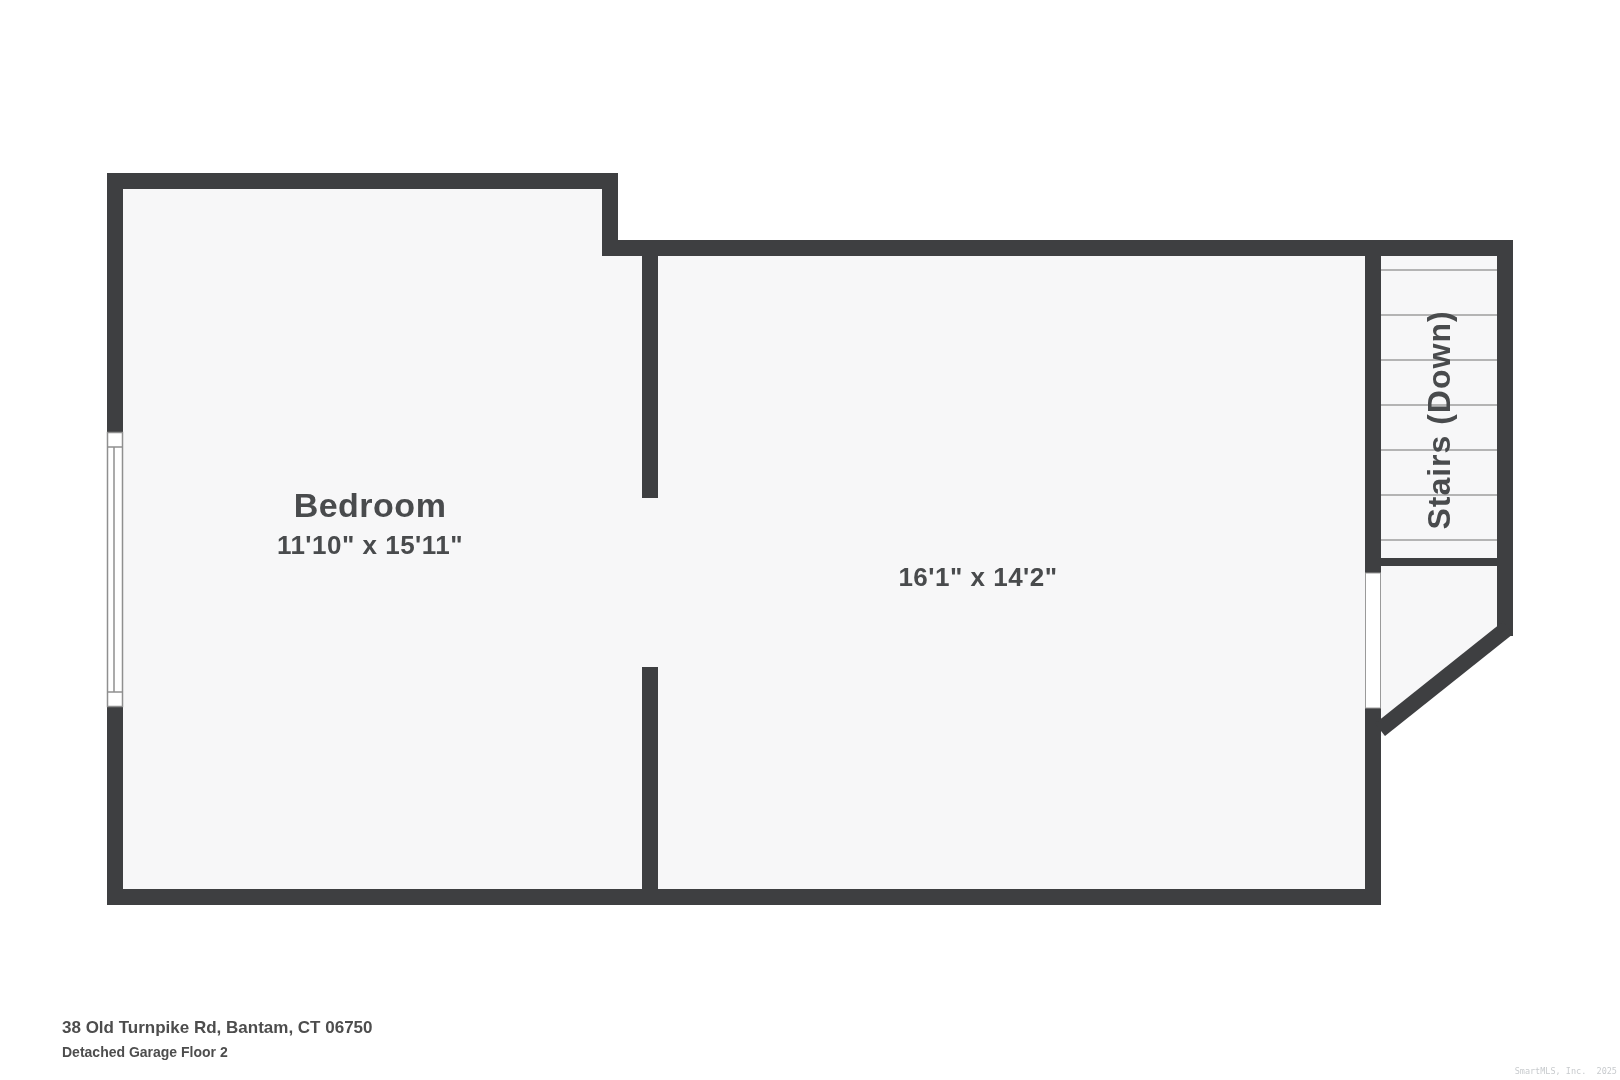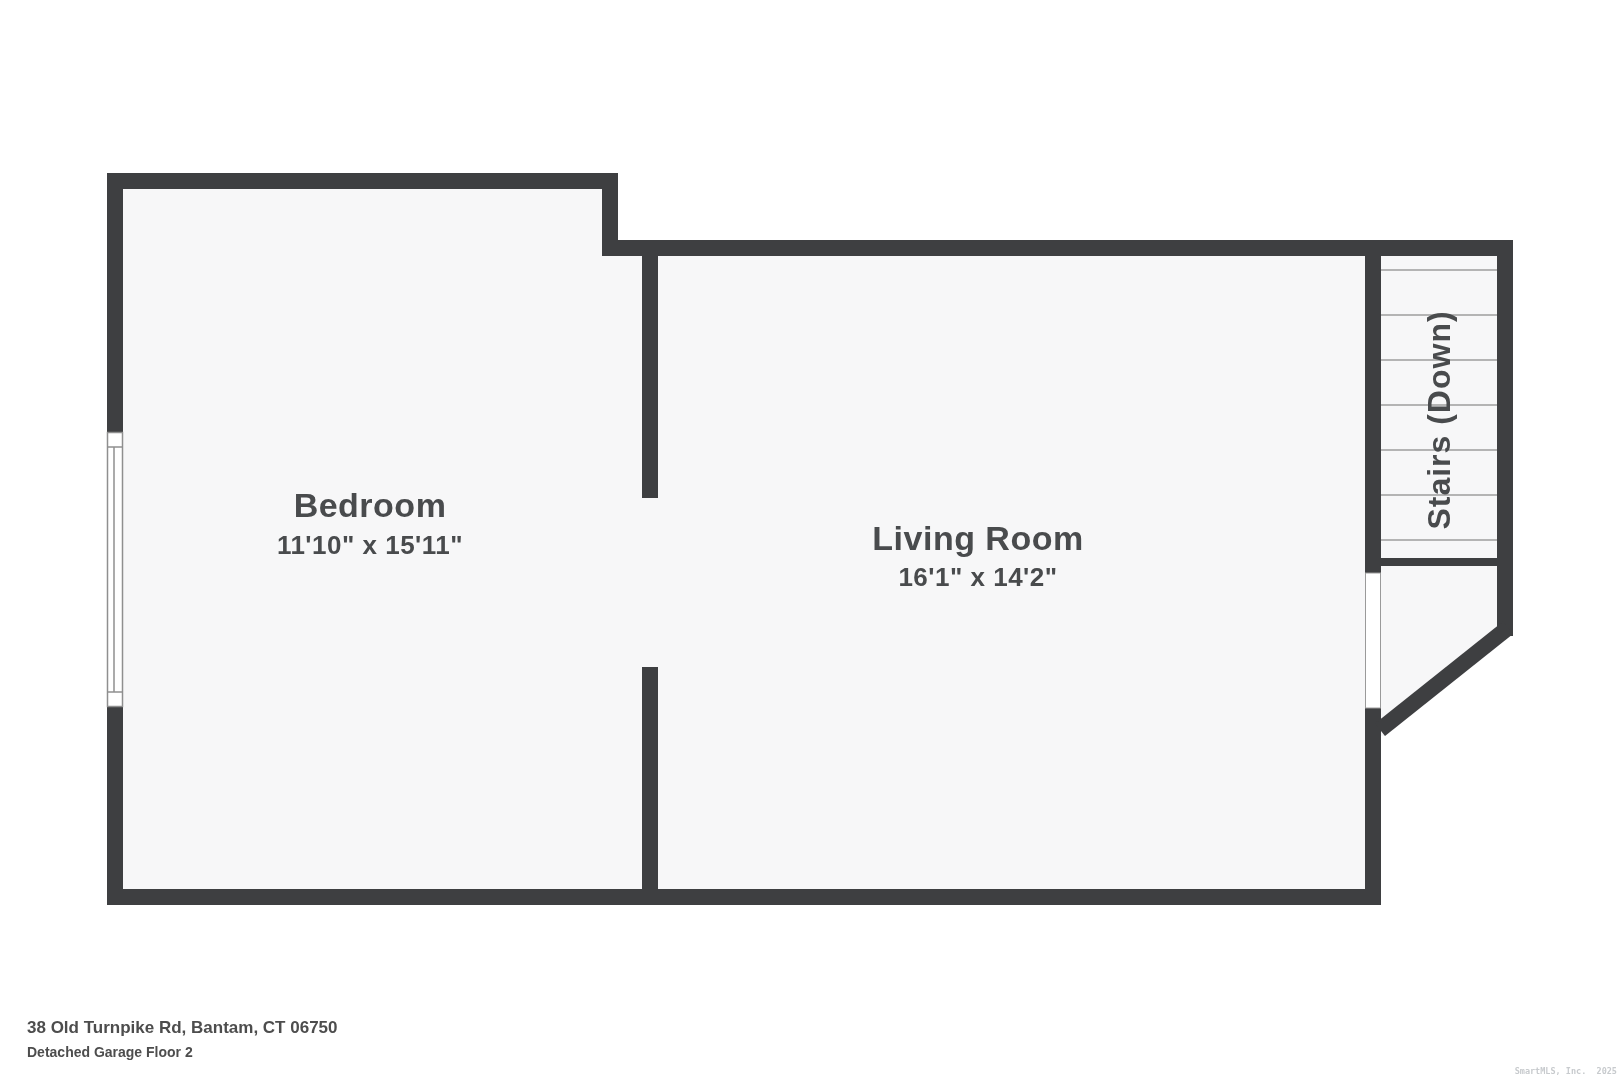--- a/index.html
+++ b/index.html
@@ -10,28 +10,28 @@
   .room-label { position:absolute; transform:translate(-50%,-50%); font-weight:700;
                 color:#494b4d; white-space:nowrap; }
   .room-name  { font-size:34px; letter-spacing:0.5px; }
   .room-dims  { font-size:26px; letter-spacing:0.5px; }
 
   .stairs-label { position:absolute; left:1439px; top:420px;
                   transform:translate(-50%,-50%) rotate(-90deg);
                   font-weight:700; font-size:32px; color:#494b4d;
                   white-space:nowrap; letter-spacing:1px; }
 
-  .footer-line { position:absolute; font-weight:700; color:#4d4d4d; white-space:nowrap; }
+  .footer-line { position:absolute; font-weight:700; color:#4d4d4d; white-space:nowrap;margin-left:35px; }
   .addr       { left:27px;  top:1018px; font-size:17px; }
   .floor      { left:27px;  top:1044px; font-size:14px; }
   .disclaimer { left:800px; top:1051px; transform:translateX(-50%); font-size:13px; }
 
   .watermark { position:absolute; right:3px; top:1066px;
                font-family:"DejaVu Sans Mono", monospace;
-               font-size:8.5px; font-weight:700; color:#c8cbce; white-space:pre; }
+               font-size:8.5px; font-weight:400; color:#c8cbce; white-space:pre; }
 </style>
 </head>
 <body>
 
 <div class="page">
 
   <svg class="plan" width="1620" height="1080" viewBox="0 0 1620 1080">
 
     <polygon points="107,173 618,173 618,240 1513,240 1513,634 1385,736 1381,736 1381,905 107,905" fill="#f7f7f8"></polygon>
 
@@ -67,21 +67,20 @@
       <line x1="107.5" y1="692" x2="122.5" y2="692"></line>
       <line x1="114" y1="447" x2="114" y2="692"></line>
     </g>
 
     <rect x="1365.5" y="573" width="15" height="135" fill="#ffffff" stroke="#9a9a9a" stroke-width="1"></rect>
   </svg>
 
   <div class="room-label room-name" style="left:370px; top:505px;">Bedroom</div>
   <div class="room-label room-dims" style="left:370px; top:545px;">11'10" x 15'11"</div>
 
-  <div class="room-label room-name" style="left:978px; top:538px;">Living Room</div>
   <div class="room-label room-dims" style="left:978px; top:577px;">16'1" x 14'2"</div>
 
   <div class="stairs-label">Stairs (Down)</div>
 
   <div class="footer-line addr">38 Old Turnpike Rd, Bantam, CT 06750</div>
   <div class="footer-line floor">Detached Garage Floor 2</div>
   <div class="watermark">SmartMLS, Inc.  2025</div>
 
 </div>
 

